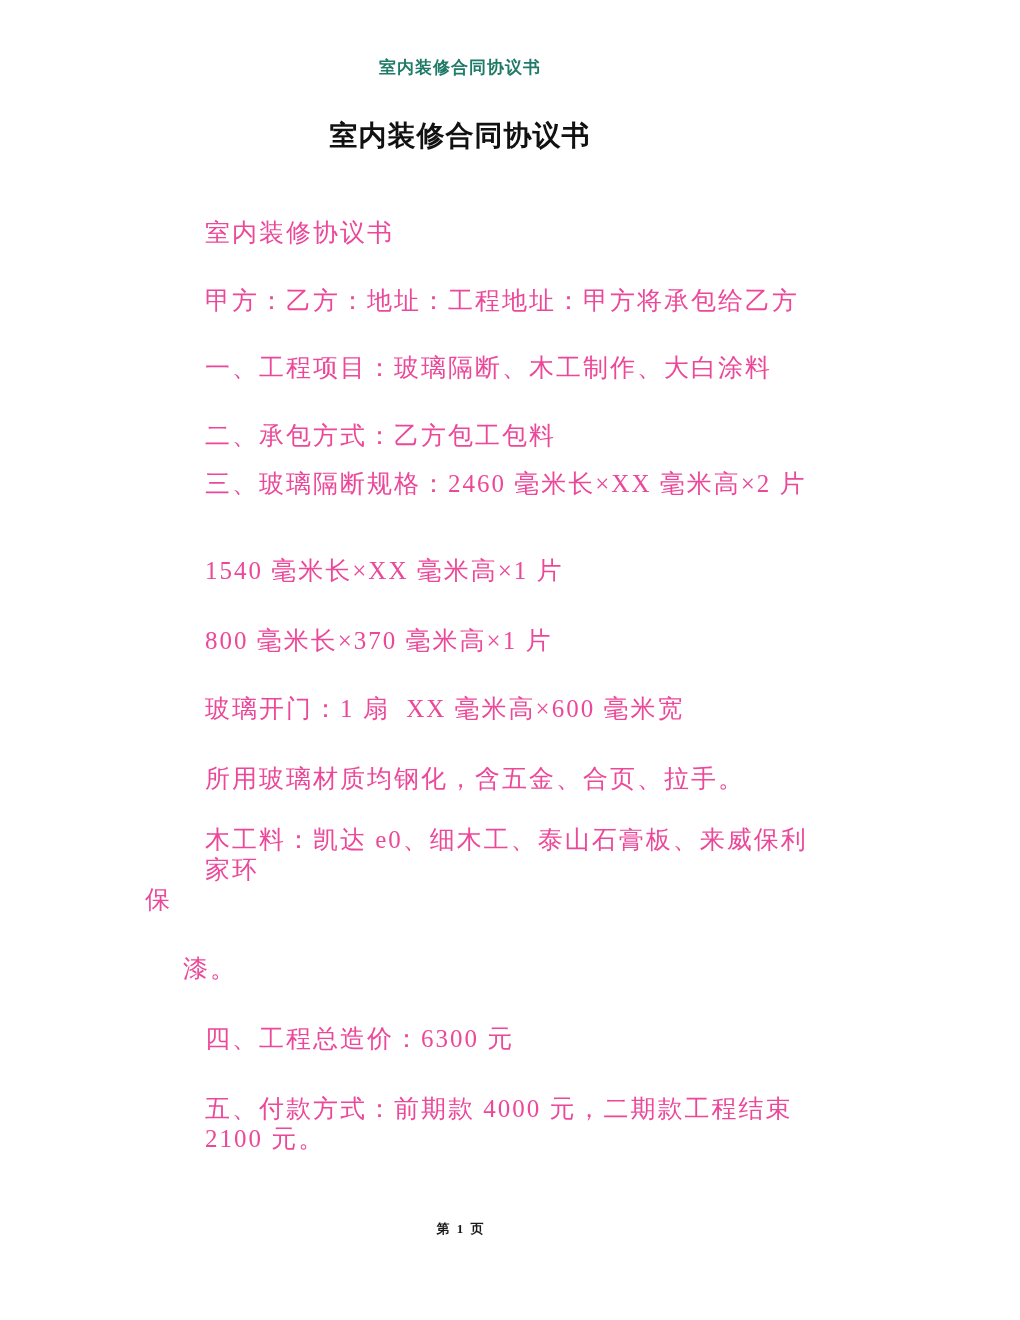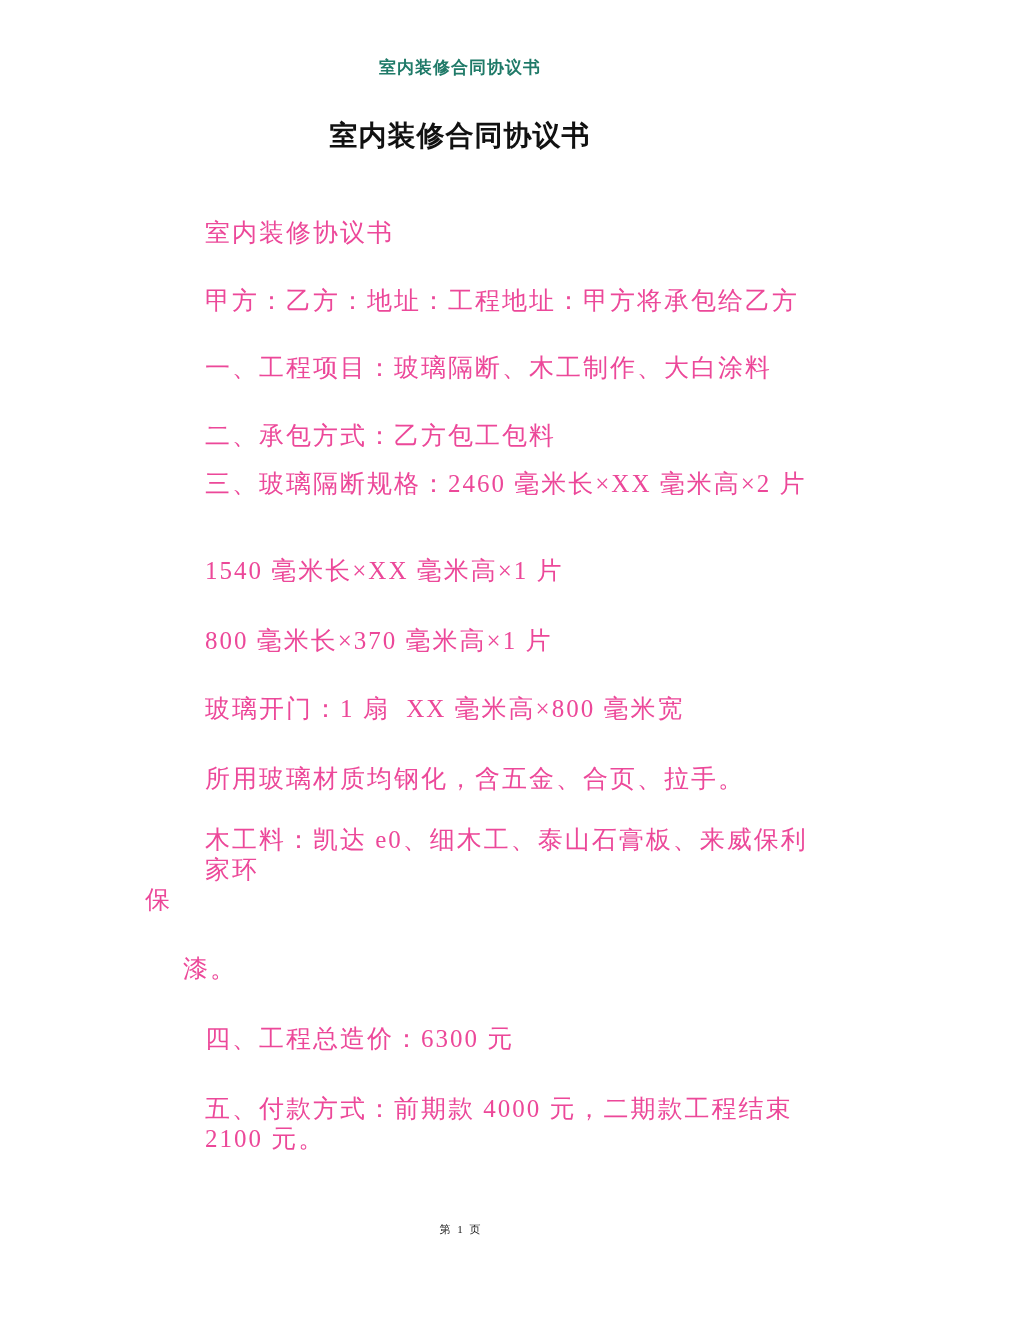--- a/index.html
+++ b/index.html
@@ -63,45 +63,45 @@
   .p10 { top: 860px; left: 145px; }
   .p11 { top: 929px; left: 183px; }
   .p12 { top: 999px; }
   .p13 { top: 1069px; }
   .footer {
     position: absolute;
     top: 1219px;
     left: 0;
     width: 100%;
     text-align: center;
-    font-size: 11px;
+    font-size: 13px;
     line-height: 20px;
     color: #1a1a1a;
-    font-weight: normal;
+    font-weight: bold;
   }
   .footer span { display: inline-block; }
   .footer .num { margin: 0 4px; }
 </style>
 </head>
 <body>
 
 <div class="page">
 
   <div class="running-header">室内装修合同协议书</div>
 
   <div class="doc-title">室内装修合同协议书</div>
 
   <p class="para p0">室内装修协议书</p>
   <p class="para p1">甲方：乙方：地址：工程地址：甲方将承包给乙方</p>
   <p class="para p3">二、承包方式：乙方包工包料</p>
   <p class="para p2">一、工程项目：玻璃隔断、木工制作、大白涂料</p>
   <p class="para p4">三、玻璃隔断规格：2460 毫米长×XX 毫米高×2 片</p>
   <p class="para p5">1540 毫米长×XX 毫米高×1 片</p>
   <p class="para p6">800 毫米长×370 毫米高×1 片</p>
-  <p class="para p7">玻璃开门：1 扇  XX 毫米高×800 毫米宽</p>
+  <p class="para p7">玻璃开门：1 扇  XX 毫米高×600 毫米宽</p>
   <p class="para p8">所用玻璃材质均钢化，含五金、合页、拉手。</p>
   <p class="para p9">木工料：凯达 e0、细木工、泰山石膏板、来威保利家环</p>
   <p class="para p10">保</p>
   <p class="para p11">漆。</p>
   <p class="para p12">四、工程总造价：6300 元</p>
   <p class="para p13">五、付款方式：前期款 4000 元，二期款工程结束 2100 元。</p>
 
   <div class="footer">
     <span>第</span>
     <span class="num">1</span>

